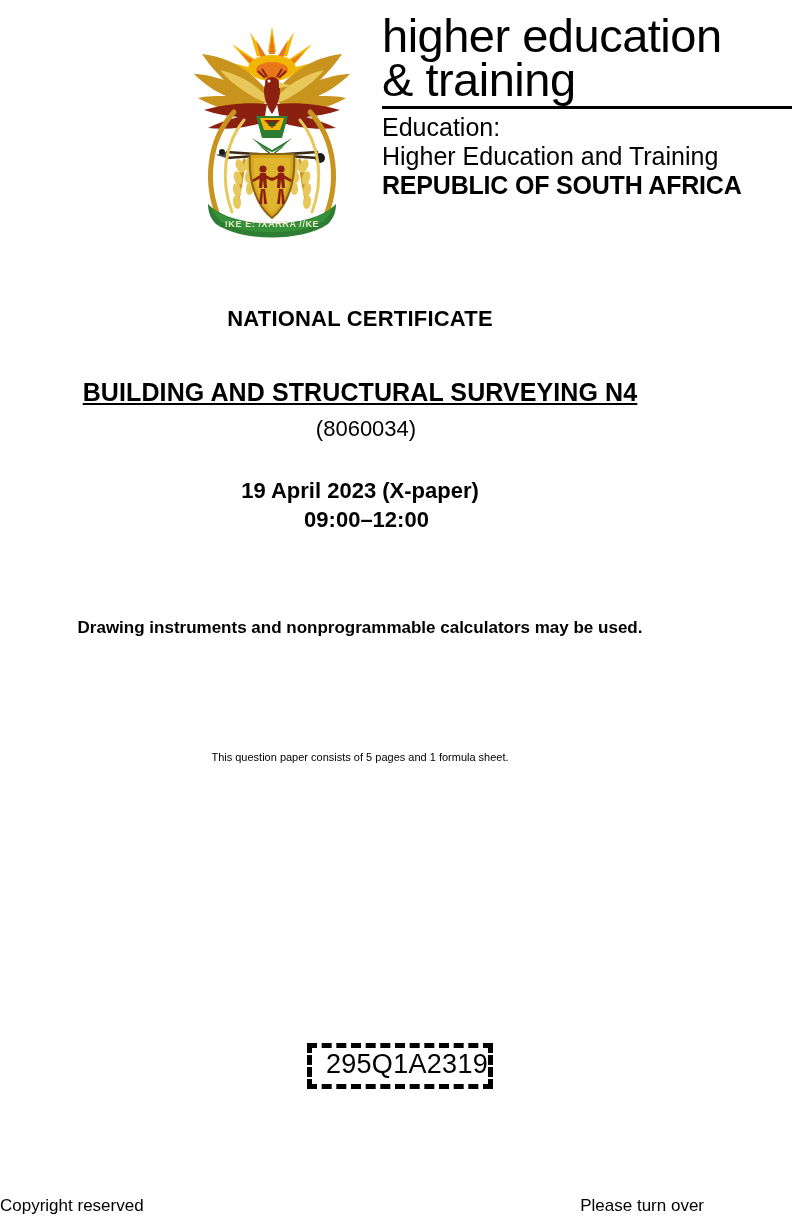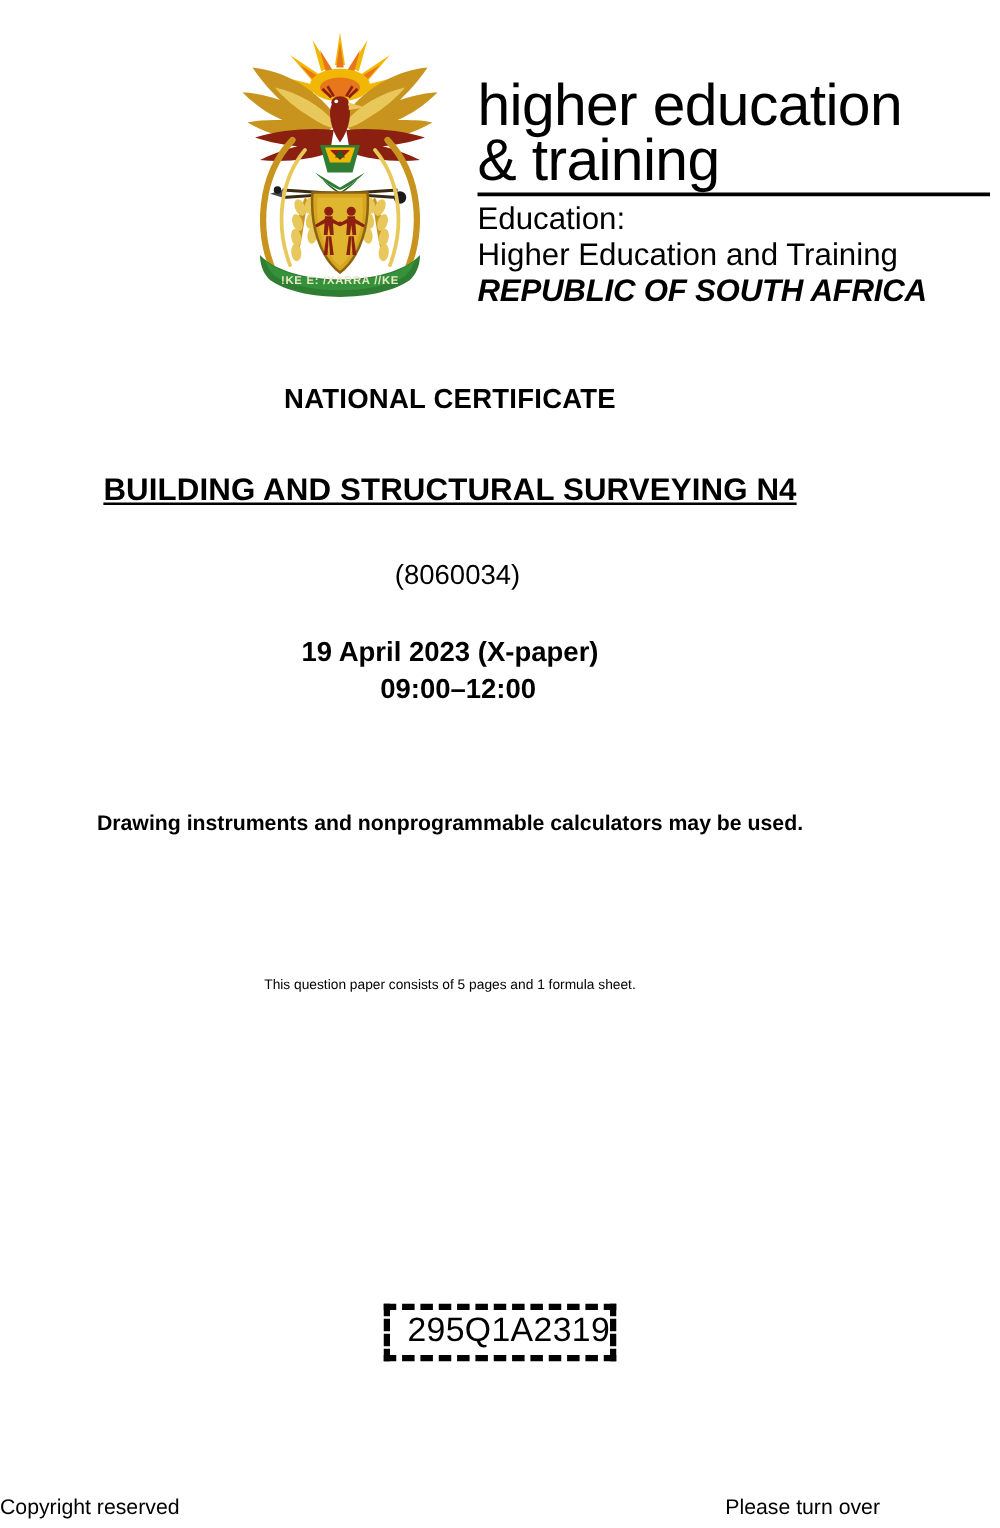--- a/index.html
+++ b/index.html
@@ -38,21 +38,20 @@
     display: block;
     width: 200px;
     height: 240px;
   }
   .wordmark {
     flex: 0 0 auto;
     width: 412px;
     margin-left: 10px;
     padding-top: 6px;
     box-sizing: border-box;
-    margin-top: 48px;
   }
   .wm-line1, .wm-line2 {
     font-size: 47px;
     font-weight: 300;
     line-height: 0.93;
     letter-spacing: -0.5px;
     white-space: nowrap;
   }
   .wm-rule {
     border-top: 3px solid #000;
@@ -65,21 +64,20 @@
     font-weight: 400;
     line-height: 1.16;
     white-space: nowrap;
   }
   .wm-country {
     font-size: 25px;
     font-weight: 700;
     line-height: 1.16;
     letter-spacing: -0.2px;
     white-space: nowrap;
-    font-style: italic;
   }
 
   
   .body-block {
     position: absolute;
     top: 306px;
     left: 0;
     width: 720px;
     text-align: center;
   }
@@ -91,21 +89,21 @@
   .t-subject {
     font-size: 25px;
     font-weight: 700;
     margin-top: 46px;
     letter-spacing: 0.1px;
     text-decoration: underline;
   }
   .t-code {
     font-size: 22px;
     font-weight: 400;
-    margin-top: 40px;
+    margin-top: 9px;
     padding-left: 12px;
   }
   .t-date {
     font-size: 22px;
     font-weight: 700;
     margin-top: 36px;
   }
   .t-time {
     font-size: 22px;
     font-weight: 700;

